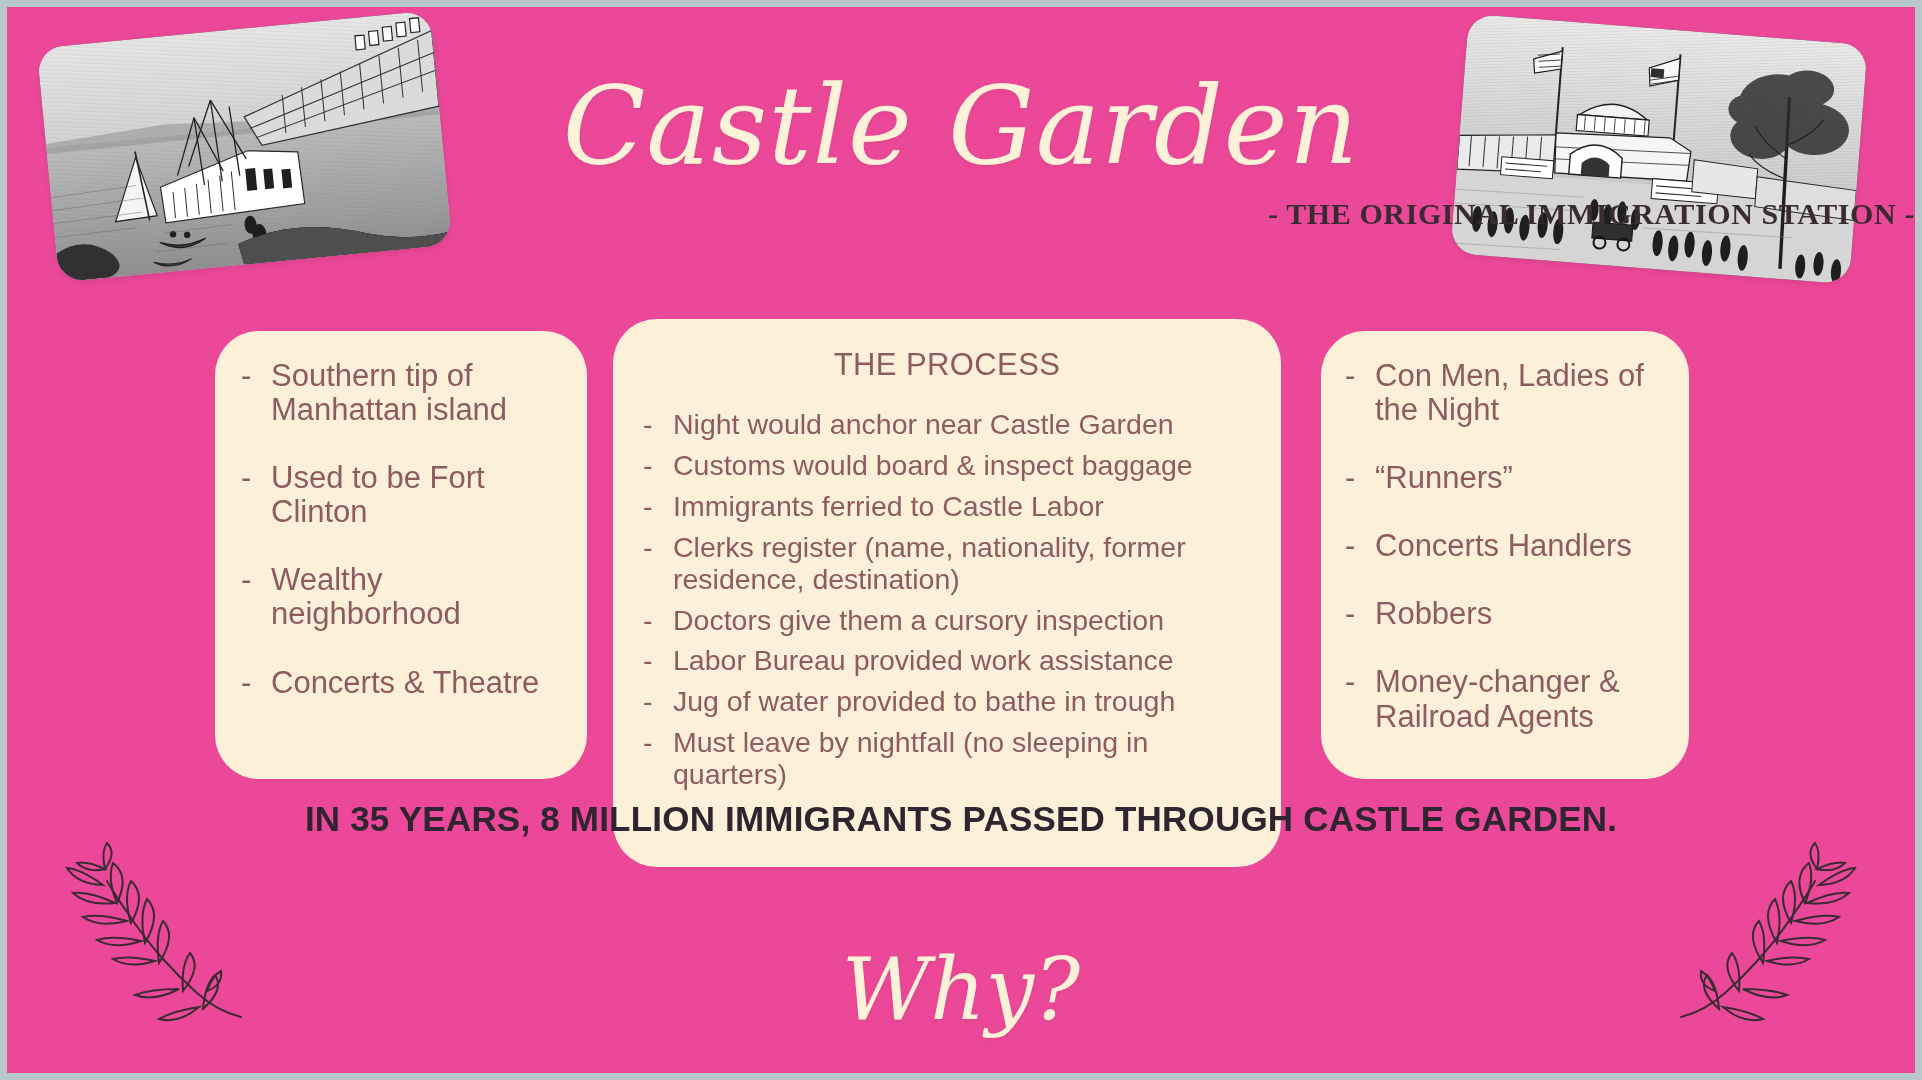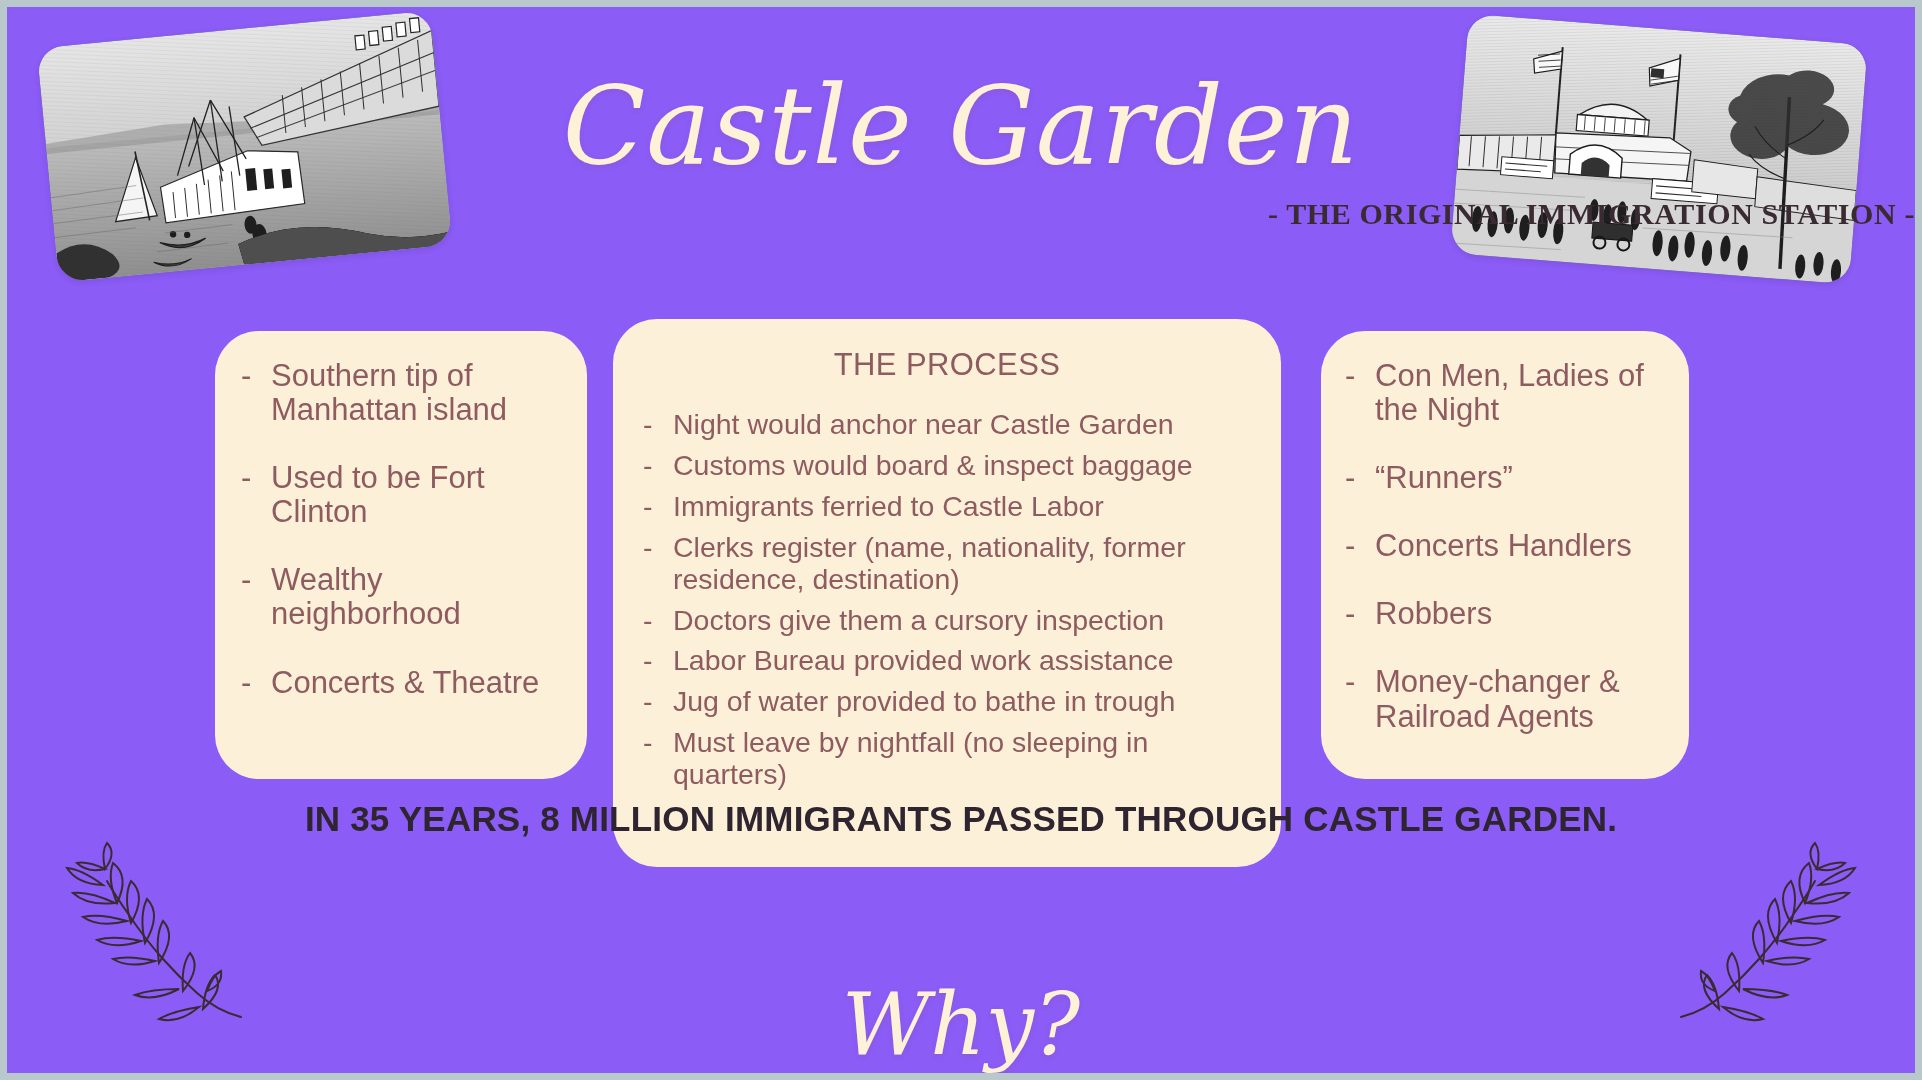--- a/index.html
+++ b/index.html
@@ -13,21 +13,21 @@
     overflow: hidden;
     font-family: "Liberation Sans", sans-serif;
   }
 
   #slide {
     position: relative;
     width: 1922px;
     height: 1080px;
     box-sizing: border-box;
     border: 7px solid #b9c8ca;
-    background: #8b5cf6;
+    background: #ec4899;
     overflow: hidden;
   }
 
   
   .photo {
     position: absolute;
     border-radius: 26px;
     overflow: hidden;
     background: #9a9a9a;
     box-shadow: 0 2px 6px rgba(0,0,0,.10);
@@ -158,21 +158,20 @@
     position: absolute;
     left: 0;
     right: 0;
     top: 932px;
     text-align: center;
     font-family: "DejaVu Serif", "Liberation Serif", serif;
     font-style: italic;
     font-size: 86px;
     color: #fdf2d8;
     text-shadow: 0 2px 5px rgba(150,70,80,.16);
-    margin-top: 35px;
   }
 
   
   .branch {
     position: absolute;
     bottom: 22px;
     width: 200px;
     height: 210px;
   }
   #branch-left  { left: 48px; }

